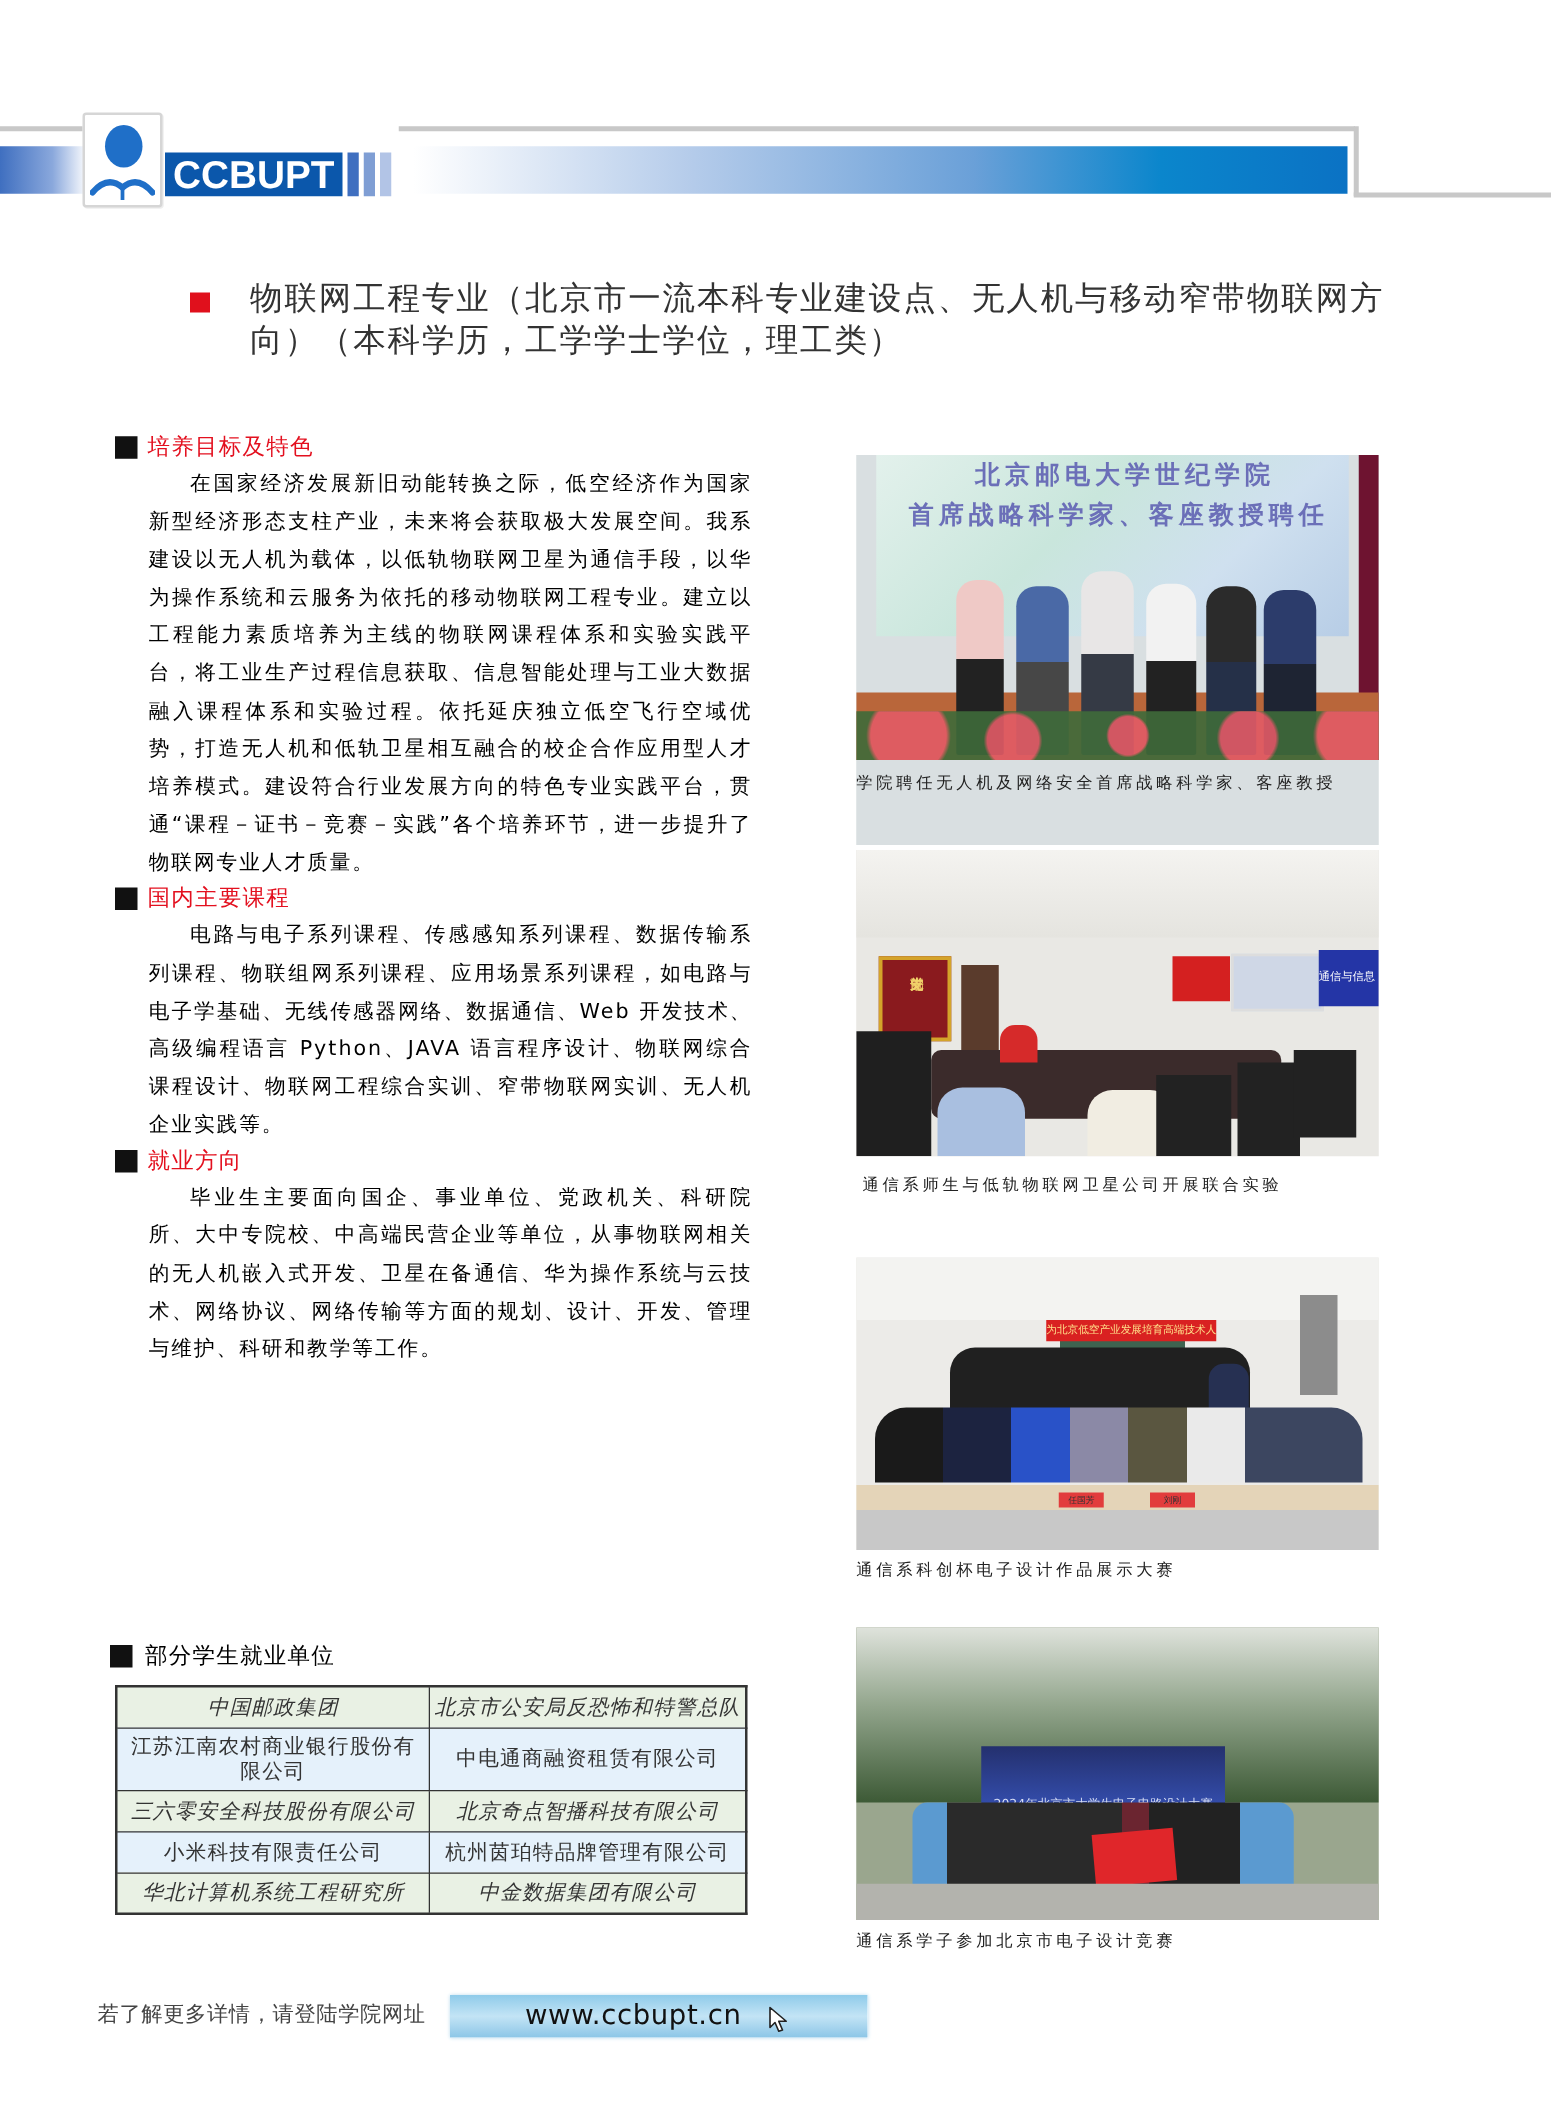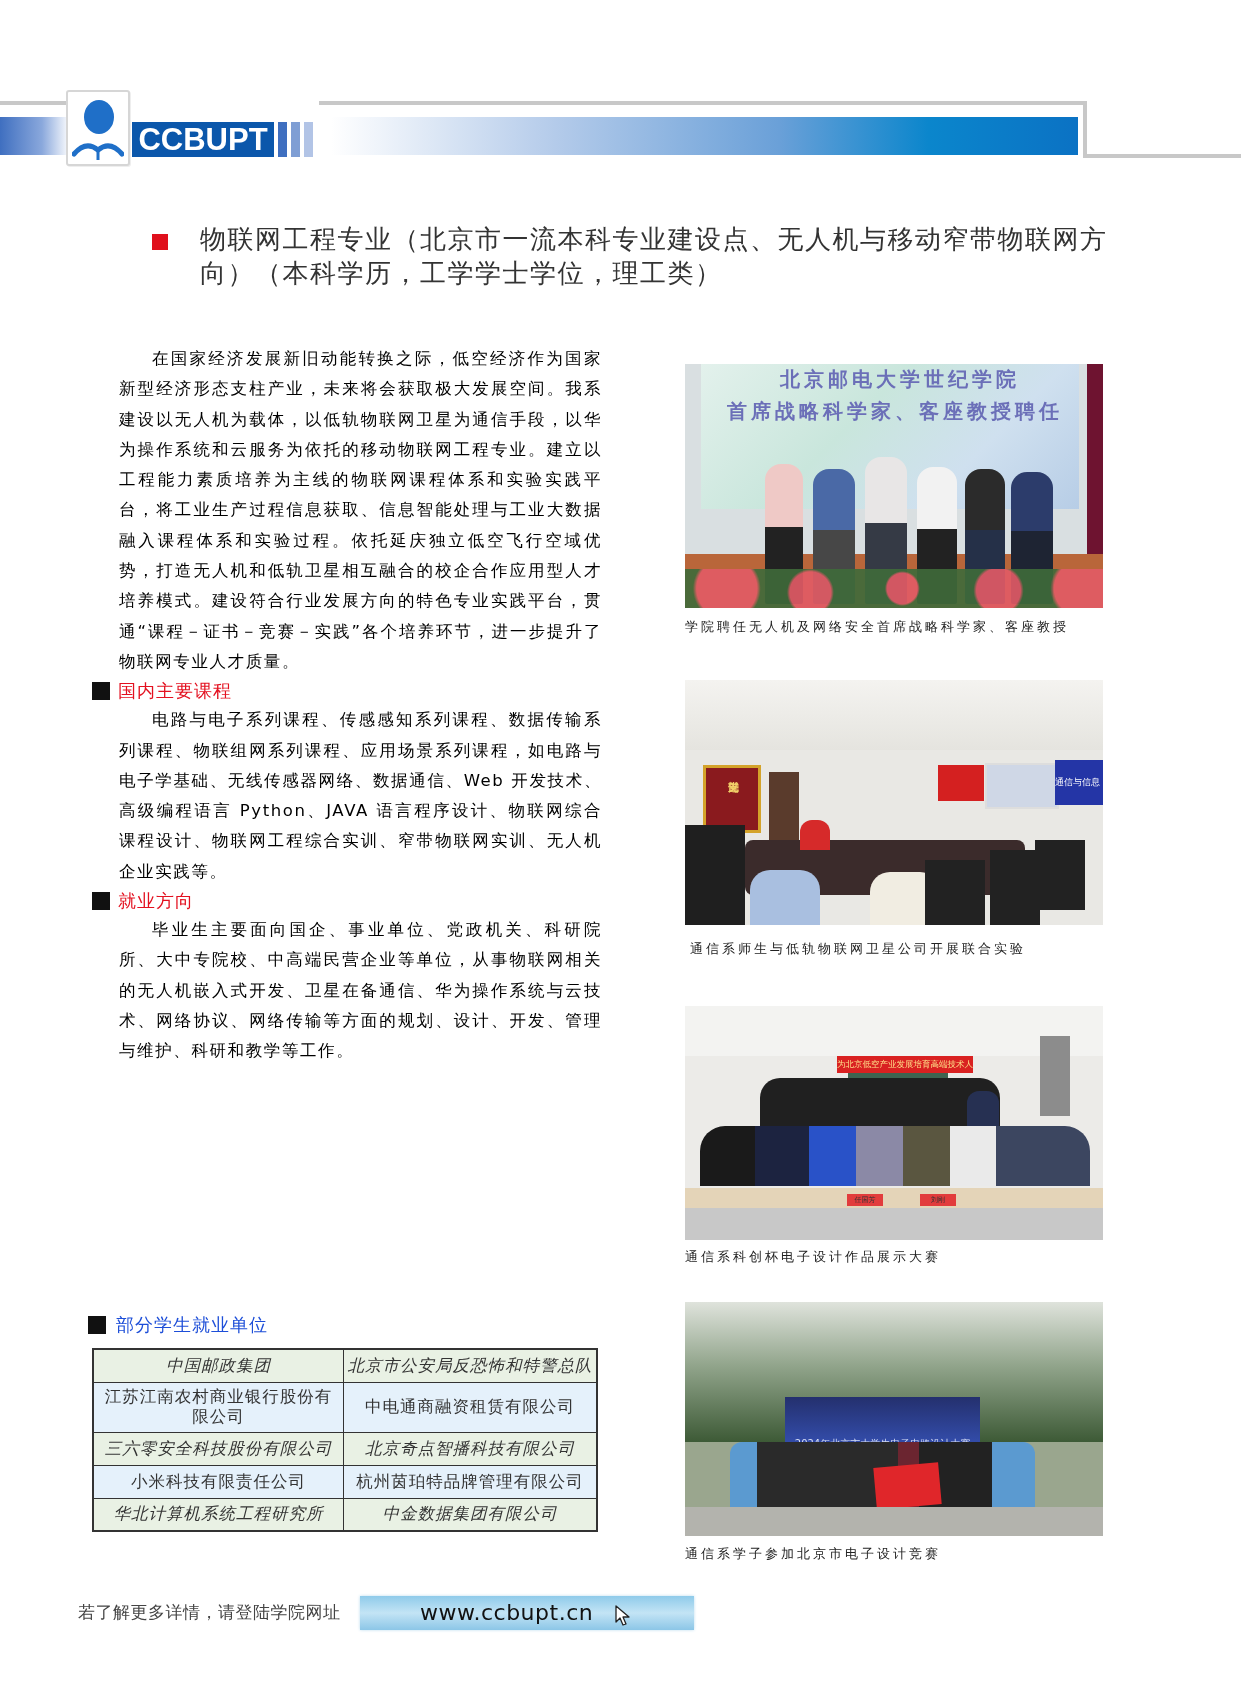--- a/index.html
+++ b/index.html
@@ -49,21 +49,21 @@
   .sec-h .sq { position:absolute; left:0; top:5px; width:18px; height:18px; background:#111; }
   .sec-h .lbl { position:absolute; left:26px; top:0; font-size:18px; line-height:28px; color:#e3101f; letter-spacing:1px; }
   .para {
     margin:0 0 0 27px; font-size:16.5px; line-height:30.3px; color:#000000;
     text-align:justify; text-indent:2em; letter-spacing:1.6px;
   }
 
   
   .emp-h { position:absolute; left:88px; top:1310px; width:510px; height:30px; }
   .emp-h .sq { position:absolute; left:0; top:6px; width:18px; height:18px; background:#111; }
-  .emp-h .lbl { position:absolute; left:28px; top:0; font-size:18px; line-height:30px; color:#1d4ed8; letter-spacing:1px; }
+  .emp-h .lbl { position:absolute; left:28px; top:0; font-size:18px; line-height:30px; color:#000000; letter-spacing:1px; }
   table.emp {
     position:absolute; left:92px; top:1348px; width:506px;
     border-collapse:collapse; border:2px solid #333; font-size:16.5px; color:#333;
   }
   table.emp td {
     border:1.5px solid #333; text-align:center; vertical-align:middle;
     padding:0 3px; line-height:20px; letter-spacing:1px;
   }
   table.emp tr { height:33px; }
   table.emp tr.tall { height:50px; }
@@ -112,20 +112,24 @@
   <div class="hdr-right-rule"></div>
   <div class="hdr-right-bar"></div>
   <div class="hdr-right-vrule"></div>
   <div class="hdr-right-tail"></div>
 </div>
 
 <div class="title-marker"></div>
 <div class="title">物联网工程专业（北京市一流本科专业建设点、无人机与移动窄带物联网方向）（本科学历，工学学士学位，理工类）</div>
 
 <div class="col-left">
+  <div class="sec-h">
+    <span class="sq"></span>
+    <span class="lbl">培养目标及特色</span>
+  </div>
   <p class="para">在国家经济发展新旧动能转换之际，低空经济作为国家新型经济形态支柱产业，未来将会获取极大发展空间。我系建设以无人机为载体，以低轨物联网卫星为通信手段，以华为操作系统和云服务为依托的移动物联网工程专业。建立以工程能力素质培养为主线的物联网课程体系和实验实践平台，将工业生产过程信息获取、信息智能处理与工业大数据融入课程体系和实验过程。依托延庆独立低空飞行空域优势，打造无人机和低轨卫星相互融合的校企合作应用型人才培养模式。建设符合行业发展方向的特色专业实践平台，贯通“课程－证书－竞赛－实践”各个培养环节，进一步提升了物联网专业人才质量。</p>
 
   <div class="sec-h">
     <span class="sq"></span>
     <span class="lbl">国内主要课程</span>
   </div>
   <p class="para">电路与电子系列课程、传感感知系列课程、数据传输系列课程、物联组网系列课程、应用场景系列课程，如电路与电子学基础、无线传感器网络、数据通信、Web 开发技术、高级编程语言 Python、JAVA 语言程序设计、物联网综合课程设计、物联网工程综合实训、窄带物联网实训、无人机企业实践等。</p>
 
   <div class="sec-h">
     <span class="sq"></span>
@@ -164,21 +168,21 @@
   </table>
 
 <div class="foot-text">若了解更多详情，请登陆学院网址</div>
 <div class="url-bar">
   <span class="url-text">www.ccbupt.cn</span>
   <svg class="cursor-icon" viewBox="0 0 20 24">
     <path d="M2 2 L2 18 L6 14 L9 21 L12 20 L9 13 L15 13 Z" fill="#fff" stroke="#222" stroke-width="1.3" stroke-linejoin="round"></path>
   </svg>
 </div>
 
-<div class="photo" style="top:364px;height:244px;background:#d9dfe1;">
+<div class="photo" style="top:364px;height:312px;background:#d9dfe1;">
   <div style="position:absolute;left:16px;top:0;width:378px;height:145px;background:linear-gradient(135deg,#e3f1ec 0%,#c9e6dc 40%,#cfe0ef 70%,#b7cde6 100%);"></div>
   <div class="ph-text" style="left:95px;top:2px;font-size:20px;">北京邮电大学世纪学院</div>
   <div class="ph-text" style="left:42px;top:34px;font-size:20px;">首席战略科学家、客座教授聘任</div>
   <div style="position:absolute;right:0;top:0;width:16px;height:244px;background:#6e1330;"></div>
   <div style="position:absolute;left:0;top:190px;width:418px;height:54px;background:#b9663a;"></div>
 
   <div style="position:absolute;left:80px;top:100px;width:38px;height:140px;background:linear-gradient(#efc9c6 0 45%,#222 45% 100%);border-radius:16px 16px 2px 2px;"></div>
   <div style="position:absolute;left:128px;top:105px;width:42px;height:135px;background:linear-gradient(#4a69a6 0 45%,#474747 45% 100%);border-radius:16px 16px 2px 2px;"></div>
   <div style="position:absolute;left:180px;top:93px;width:42px;height:147px;background:linear-gradient(#e8e6e6 0 45%,#353a45 45% 100%);border-radius:16px 16px 2px 2px;"></div>
   <div style="position:absolute;left:232px;top:103px;width:40px;height:137px;background:linear-gradient(#f2f2f2 0 45%,#222 45% 100%);border-radius:16px 16px 2px 2px;"></div>

